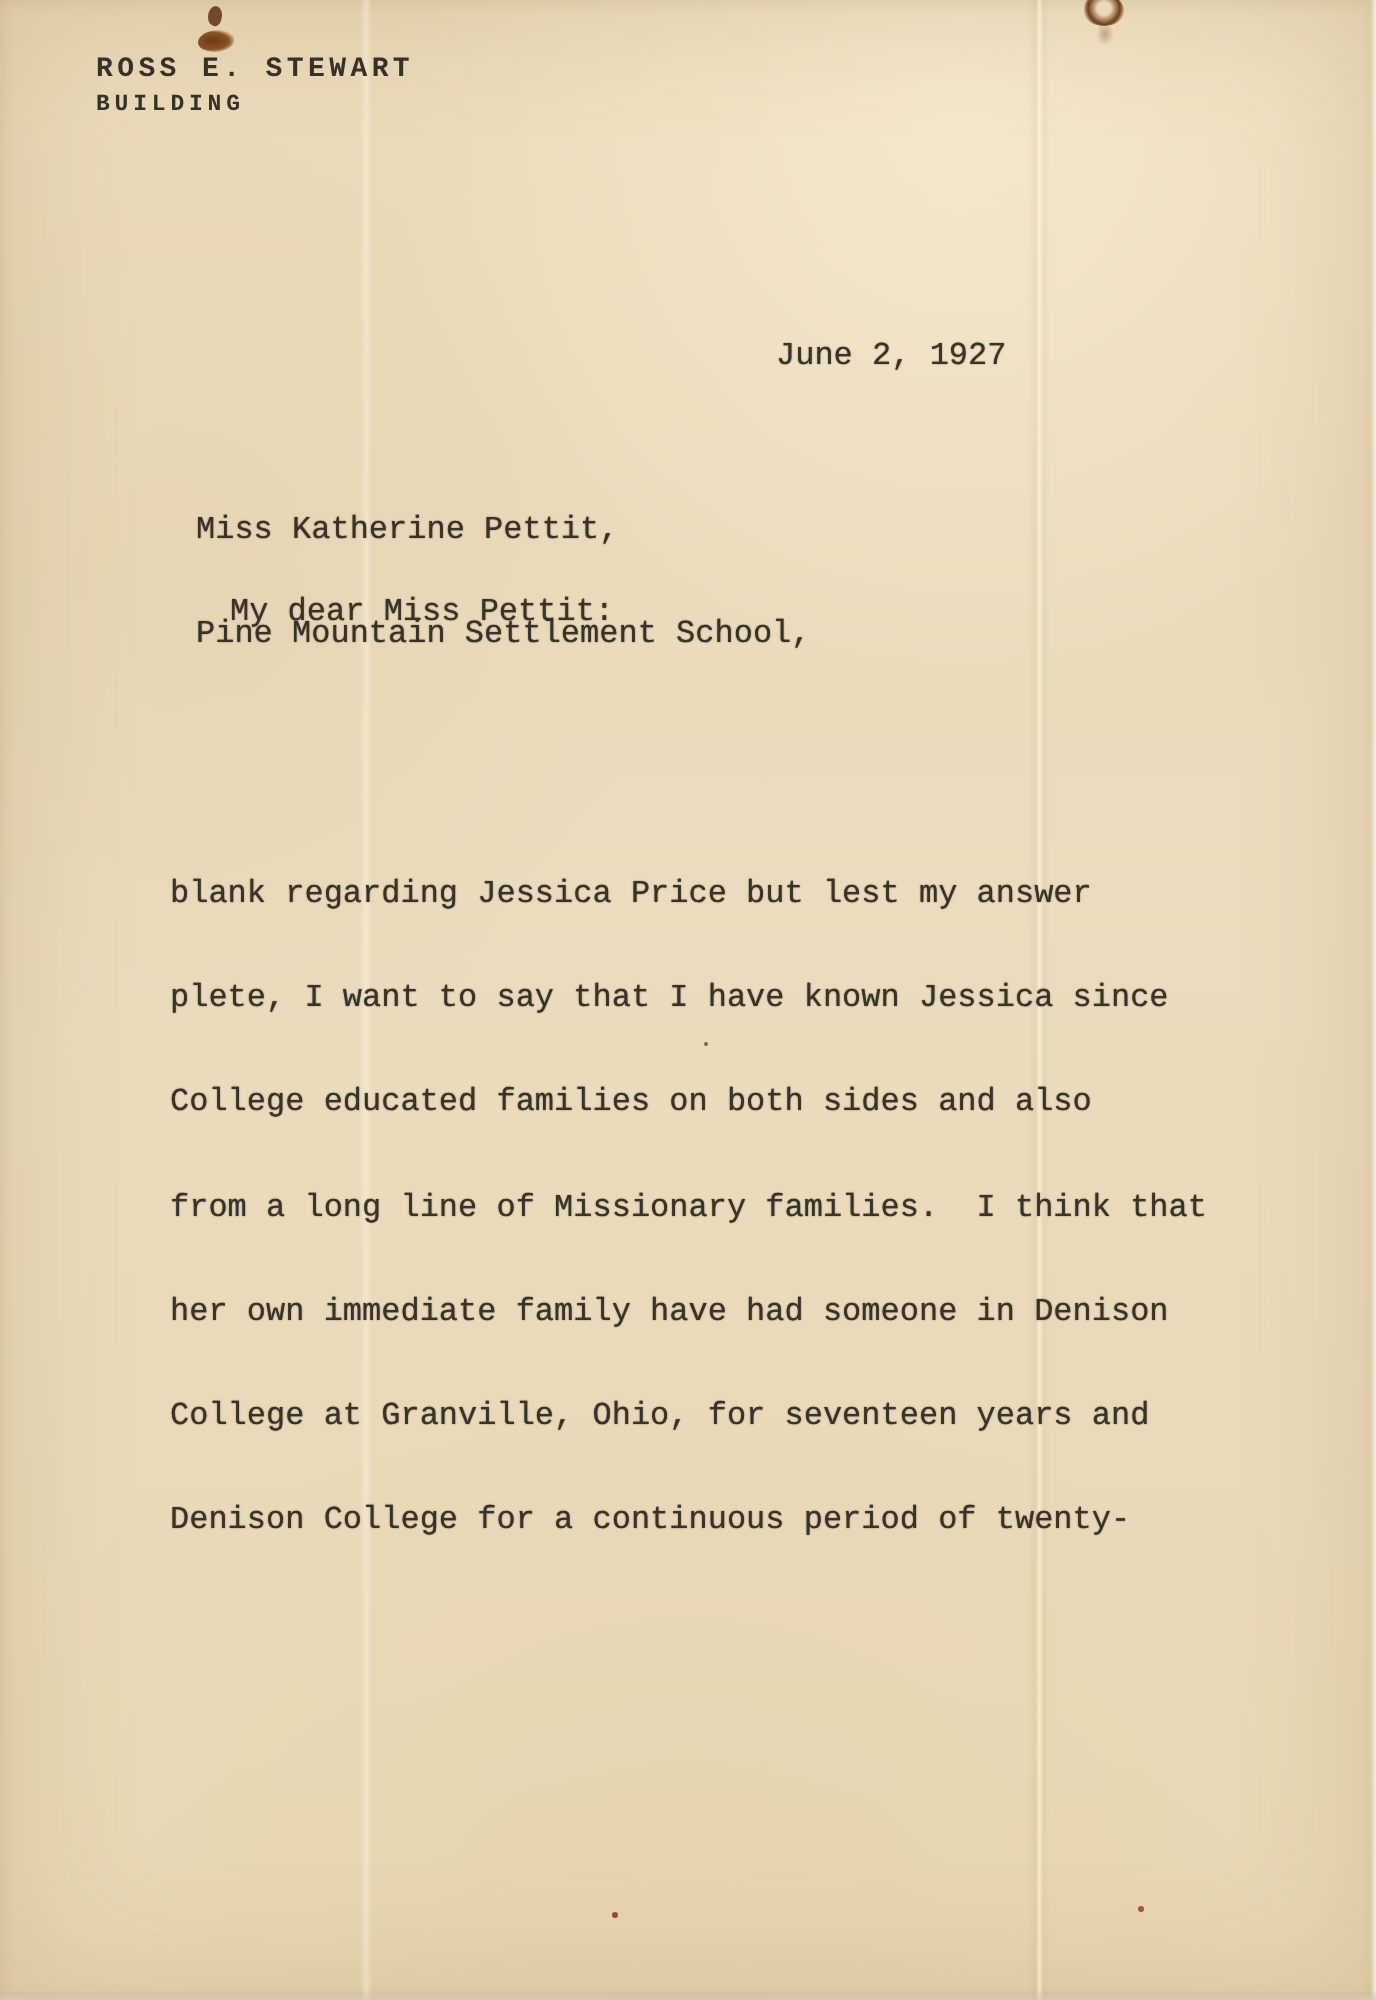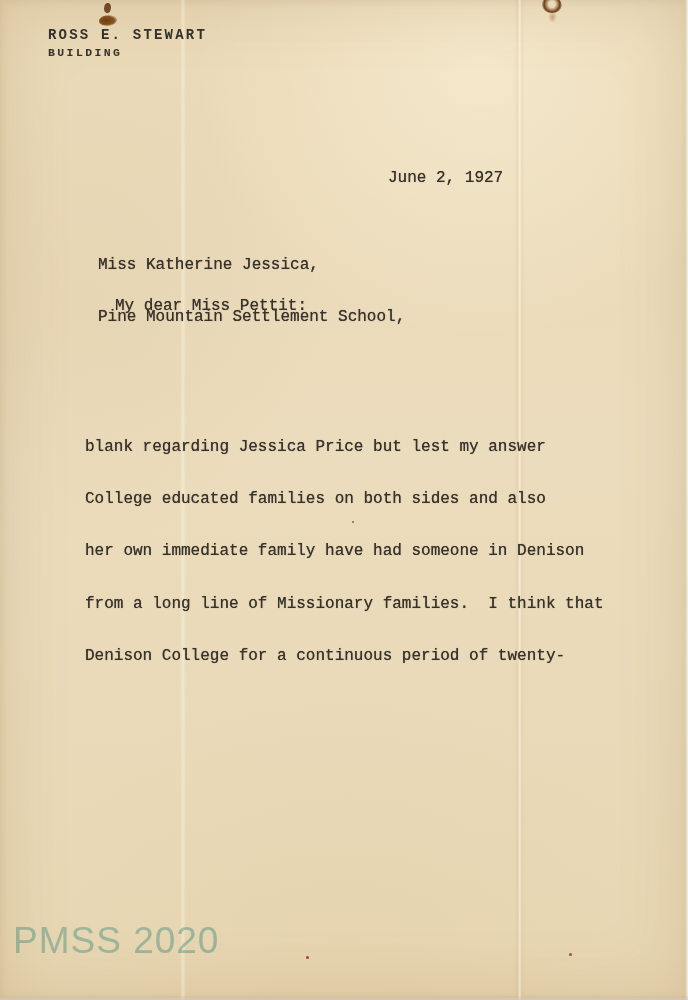--- a/index.html
+++ b/index.html
@@ -106,41 +106,42 @@
   <div class="stain speck3"></div>
 
   <header class="letterhead">
     <div class="lh-name">ROSS E. STEWART</div>
     <div class="lh-city">BUILDING</div>
   </header>
 
   <div class="type date-line">June 2, 1927</div>
 
   <div class="type recipient">
-    <div class="tline">Miss Katherine Jessica,</div>
+    <div class="tline">Miss Katherine Pettit,</div>
     <div class="tline">Pine Mountain Settlement School,</div>
   </div>
 
   <div class="type salutation">My dear Miss Pettit:</div>
 
   <div class="type body-text">
 
     <div class="para">
       <div class="tline">blank regarding Jessica Price but lest my answer</div>
+      <div class="tline">plete, I want to say that I have known Jessica since</div>
       <div class="tline">College educated families on both sides and also</div>
+      <div class="tline">from a long line of Missionary families.  I think that</div>
       <div class="tline">her own immediate family have had someone in Denison</div>
-      <div class="tline">from a long line of Missionary families.  I think that</div>
+      <div class="tline">College at Granville, Ohio, for seventeen years and</div>
       <div class="tline">Denison College for a continuous period of twenty-</div>
       
       
       
       
     </div>
 
     
 
     
 
   </div>
 
-  <div class="watermark">PMSS 2020</div>
 
 </div>
 
 </body></html>

